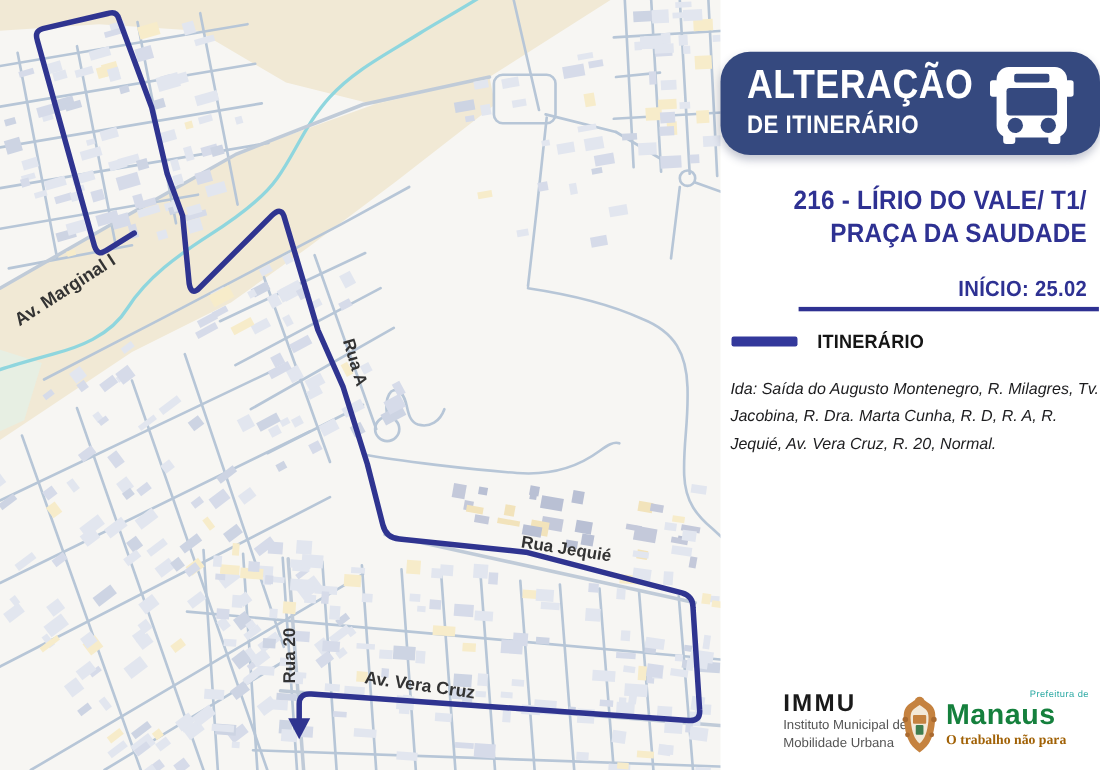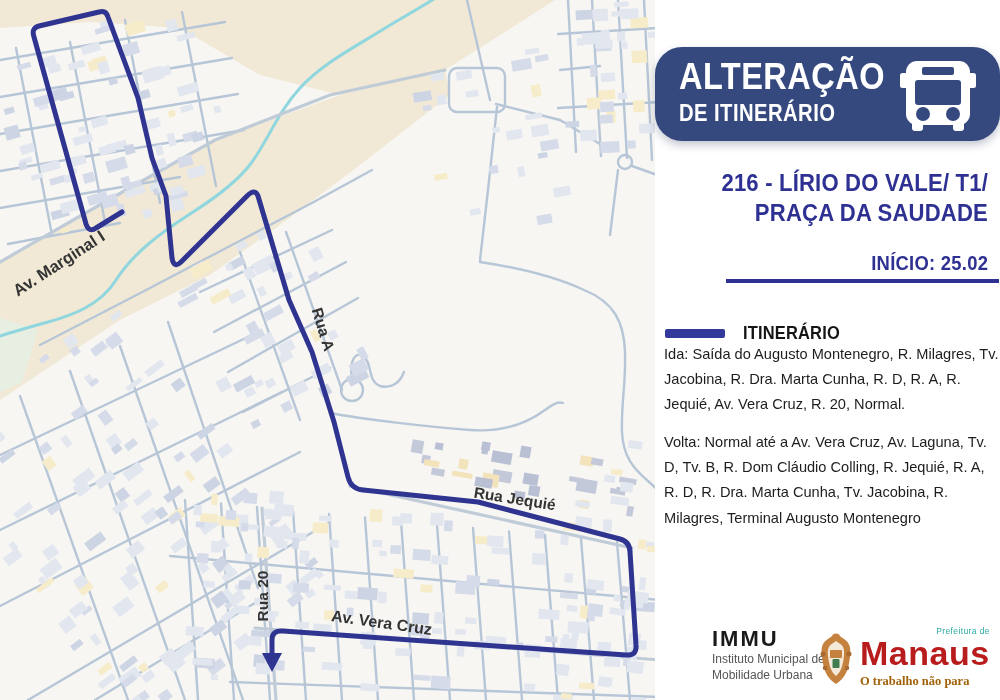--- a/index.html
+++ b/index.html
@@ -14,36 +14,36 @@
   #banner .txt{position:absolute;left:24px;top:11px;color:#ffffff;transform:scaleX(.88);transform-origin:left top;}
   #banner .t1{font-size:37px;font-weight:800;letter-spacing:.5px;line-height:1.05;white-space:nowrap;}
   #banner .t2{font-size:23px;font-weight:600;letter-spacing:.5px;margin-top:3px;white-space:nowrap;}
   #busicon{position:absolute;right:22px;top:8px;}
   #routehead{position:absolute;right:12px;top:168px;width:330px;text-align:right;color:#2e3192;
              font-size:24px;font-weight:800;line-height:1.25;transform:scaleX(.92);transform-origin:right top;
              letter-spacing:.2px;}
   #inicio{position:absolute;right:12px;top:252px;color:#2e3192;font-size:20px;font-weight:800;
           transform:scaleX(.92);transform-origin:right top;letter-spacing:.3px;}
   #rule{position:absolute;left:71px;top:279px;width:273px;height:4px;background:#2e3192;}
-  #itline{position:absolute;left:10px;top:323px;width:330px;height:22px;text-align:center;}
+  #itline{position:absolute;left:10px;top:300px;width:330px;height:22px;text-align:center;}
   #itdash{position:absolute;left:0;top:6px;width:60px;height:9px;background:#33389b;border-radius:2px;}
   #itlabel{position:absolute;left:78px;top:0;color:#151515;font-size:17.5px;font-weight:800;
            transform:scaleX(.94);transform-origin:left top;letter-spacing:.2px;}
   .para{position:absolute;left:9px;width:336px;color:#1d1d1f;font-size:14.6px;line-height:1.73;}
-  #ida{top:342px;}
+  #ida{top:342px;font-style:italic;}
   #volta{top:430px;}
   
   #immu{position:absolute;left:57px;top:628px;}
   #immu .big{font-size:22px;font-weight:800;color:#1a1a1a;letter-spacing:2px;line-height:1;}
   #immu .sub{font-size:12px;color:#555;line-height:1.35;margin-top:1px;}
   #manaus{position:absolute;left:163px;top:626px;width:170px;}
   #crest{position:absolute;left:0;top:6px;}
   #manaus .mtxt{position:absolute;left:42px;top:0;width:130px;}
   #manaus .pref{font-size:8.5px;color:#2aa9a3;font-weight:400;text-align:right;letter-spacing:.4px;}
-  #manaus .mname{font-size:34px;color:#b91c1c;font-weight:700;line-height:1.05;letter-spacing:.5px;}
+  #manaus .mname{font-size:26px;color:#15803d;font-weight:700;line-height:1.05;letter-spacing:.5px;}
   #manaus .slogan{font-size:12.5px;color:#a16207;font-weight:700;margin-top:2px;white-space:nowrap;font-family:Liberation Serif, serif;}
 </style>
 </head>
 <body>
 
 <div id="stage">
 
   <svg id="map" viewBox="0 0 662 700">
     <rect x="0" y="0" width="662" height="700" fill="#f7f6f3"></rect>
 
@@ -624,21 +624,20 @@
 
     <div id="inicio">INÍCIO: 25.02</div>
     <div id="rule"></div>
 
     <div id="itline">
       <div id="itdash"></div>
       <div id="itlabel">ITINERÁRIO</div>
     </div>
 
     <div id="ida" class="para">Ida: Saída do Augusto Montenegro, R. Milagres, Tv. Jacobina, R. Dra. Marta Cunha, R. D, R. A, R. Jequié, Av. Vera Cruz, R. 20, Normal.</div>
-    <div id="volta" class="para">Volta: Normal até a Av. Vera Cruz, Av. Laguna, Tv. D, Tv. B, R. Dom Cláudio Colling, R. Jequié, R. A, R. D, R. Dra. Marta Cunha, Tv. Jacobina, R. Milagres, Terminal Augusto Montenegro</div>
 
     <div id="immu">
       <div class="big">IMMU</div>
       <div class="sub">
         <div>Instituto Municipal de</div>
         <div>Mobilidade Urbana</div>
       </div>
     </div>
 
     <div id="manaus">

